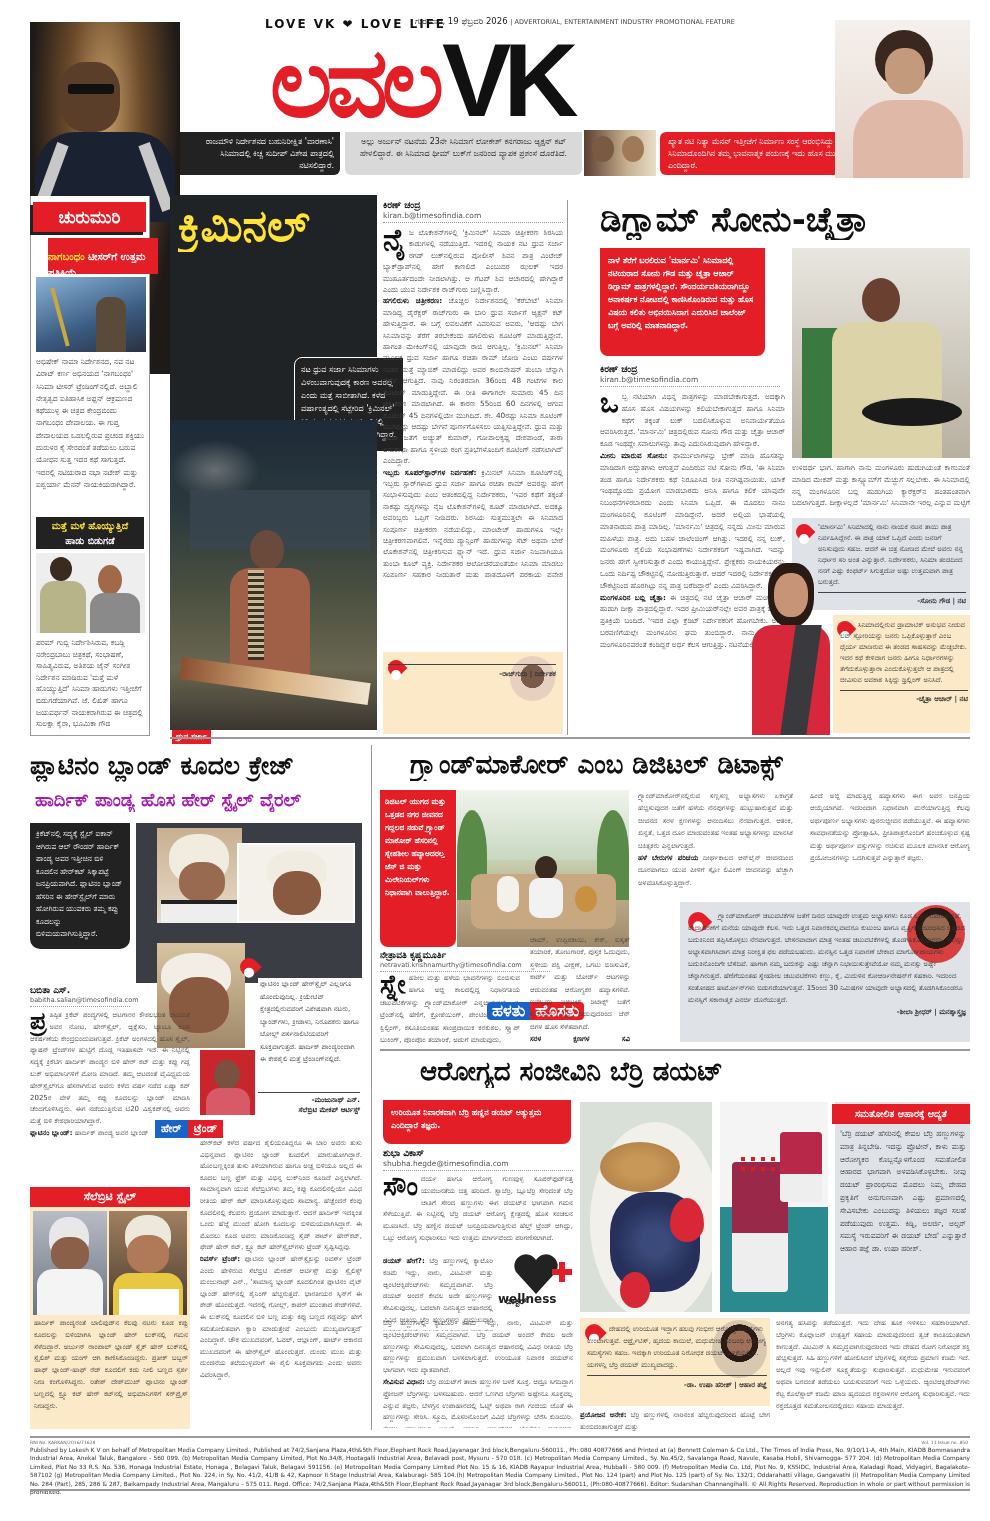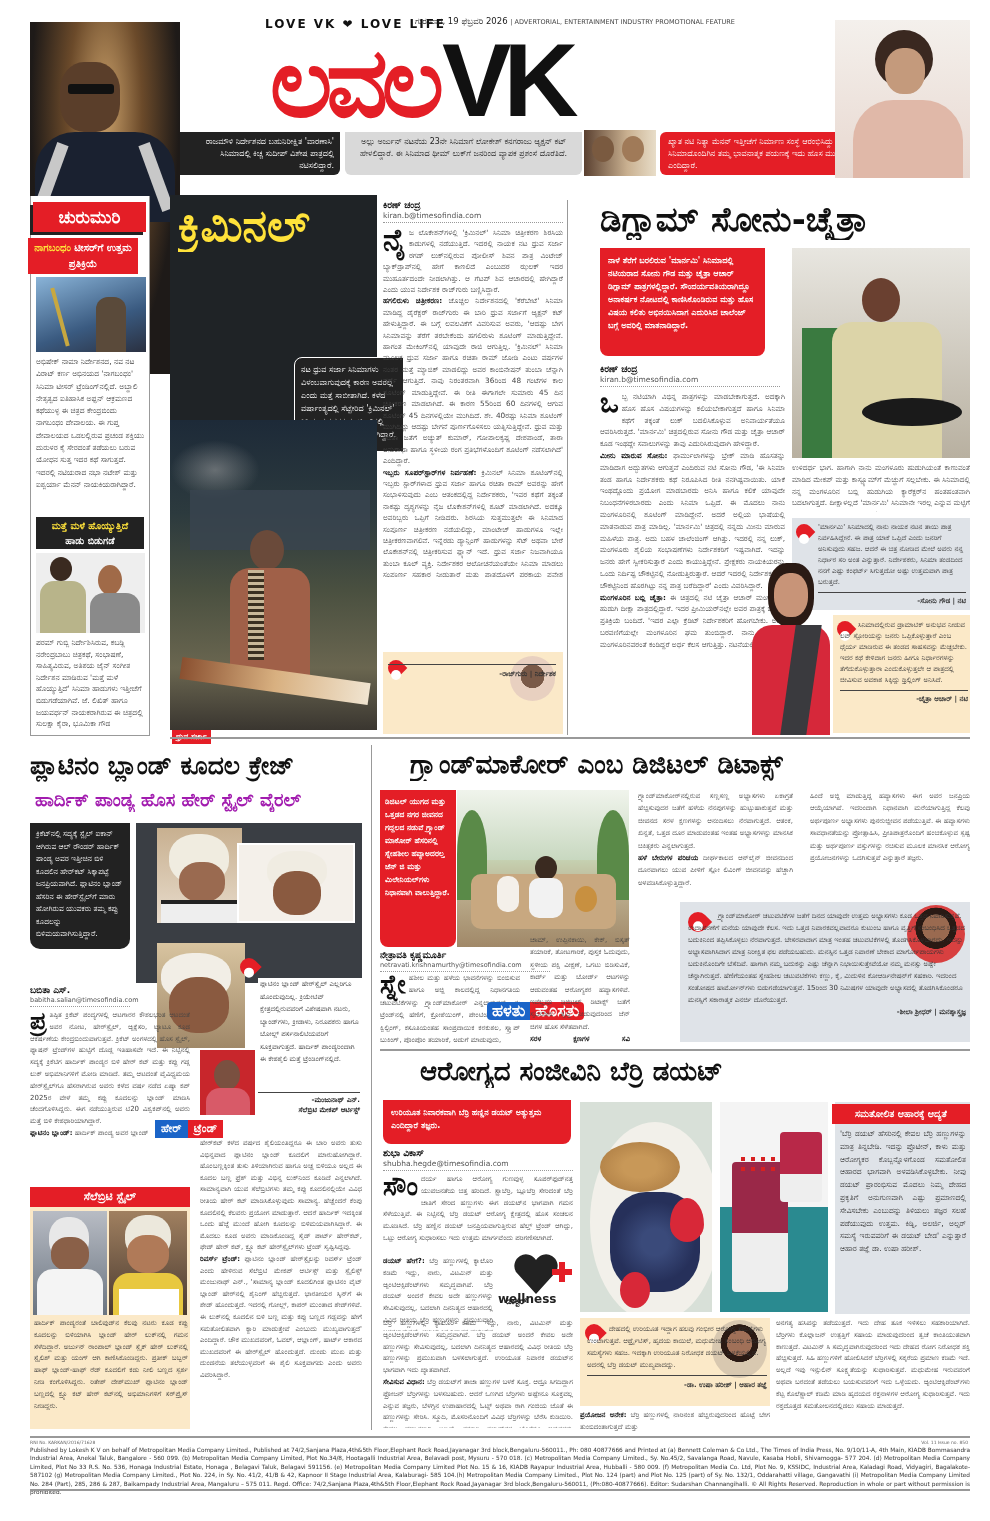--- a/index.html
+++ b/index.html
@@ -54,21 +54,21 @@
 <div class="photo" style="left:835px;top:20px;width:135px;height:158px;background:linear-gradient(180deg,#f4f0ec,#e8d8d0)">
   <div style="position:absolute;left:40px;top:10px;width:58px;height:58px;border-radius:50%;background:#3a2820"></div>
   <div style="position:absolute;left:50px;top:28px;width:40px;height:46px;border-radius:45%;background:#c49a7c"></div>
   <div style="position:absolute;left:18px;top:80px;width:110px;height:78px;border-radius:40px 40px 0 0;background:#e0b8a8"></div>
 </div>
 
 <div class="abs" style="left:30px;top:196px;width:120px;height:540px;border:1px solid #999;border-top:none;background:#fff"></div>
 <div class="abs" style="left:33px;top:202px;width:113px;height:30px;background:#e41e26;color:#fff;font-size:17px;font-weight:bold;text-align:center;line-height:30px;box-shadow:-3px 3px 0 #222">
   <span>ಚುರುಮುರಿ</span>
 </div>
-<div class="abs" style="left:28px;top:238px;width:110px;height:36px;background:#e41e26;color:#fff;font-size:10px;font-weight:bold;line-height:16px;text-align:center;padding-top:2px">
+<div class="abs" style="left:48px;top:238px;width:110px;height:36px;background:#e41e26;color:#fff;font-size:10px;font-weight:bold;line-height:16px;text-align:left;padding-top:11px">
   <span style="color:#ffe23a">ನಾಗಬಂಧಂ</span><span> ಟೀಸರ್‌ಗೆ ಉತ್ತಮ ಪ್ರತಿಕ್ರಿಯೆ</span>
 </div>
 <div class="photo" style="left:36px;top:277px;width:110px;height:75px;background:linear-gradient(160deg,#8ab4d8,#3a5a80 60%,#2a3040)">
   <div style="position:absolute;left:60px;top:20px;width:30px;height:55px;background:#5a4a3a;border-radius:12px 12px 0 0"></div>
   <div style="position:absolute;left:22px;top:10px;width:4px;height:60px;background:#c8a840;transform:rotate(-15deg)"></div>
 </div>
 <div class="abs txt" style="left:36px;top:356px;width:110px;height:170px;font-size:7.5px;line-height:12.3px;text-align:left">ಅಭಿಷೇಕ್ ನಾಮಾ ನಿರ್ದೇಶನದ, ನವ ನಟ ವಿರಾಟ್ ಕರ್ಣ ಅಭಿನಯದ 'ನಾಗಬಂಧಂ' ಸಿನಿಮಾ ಟೀಸರ್ ಟ್ರೆಂಡಿಂಗ್‌ನಲ್ಲಿದೆ. ಅಬ್ದಾಲಿ ನೇತೃತ್ವದ ಐತಿಹಾಸಿಕ ಅಫ್ಘನ್ ಆಕ್ರಮಣದ ಕಥೆಯುಳ್ಳ ಈ ಚಿತ್ರದ ಕೇಂದ್ರಬಿಂದು ನಾಗಬಂಧಂ ದೇವಾಲಯ. ಈ ಗುಪ್ತ ದೇವಾಲಯದ ಒಡಲಲ್ಲಿರುವ ಪ್ರಚಂಡ ಶಕ್ತಿಯು ದುರುಳರ ಕೈ ಸೇರದಂತೆ ತಡೆಯಲು ಬರುವ ಯೋಧನ ಸುತ್ತ ಇದರ ಕಥೆ ಸಾಗುತ್ತದೆ. ಇದರಲ್ಲಿ ನಟಿಯರಾದ ನಭಾ ನಟೇಶ್ ಮತ್ತು ಐಶ್ವರ್ಯಾ ಮೆನನ್ ನಾಯಕಿಯರಾಗಿದ್ದಾರೆ.</div>
 <div class="abs" style="left:36px;top:517px;width:108px;height:32px;background:#222;font-size:9.5px;font-weight:bold;line-height:15px;text-align:center;padding-top:1px">
   <div style="color:#ffe23a">ಮತ್ತೆ ಮಳೆ ಹೊಯ್ಯುತ್ತಿದೆ</div>
   <div style="color:#fff">ಹಾಡು ಬಿಡುಗಡೆ</div>
@@ -309,21 +309,21 @@
   <div style="position:absolute;left:18px;top:52px;width:42px;height:18px;background:radial-gradient(circle,#d82020 30%,transparent 31%) 0 0/10px 10px"></div>
 </div>
 <div class="abs" style="left:835px;top:1102px;width:135px;height:212px;background:#dfe3e8"></div>
 <div class="abs" style="left:832px;top:1104px;width:138px;height:20px;background:#e41e26;color:#fff;font-size:9.5px;font-weight:bold;text-align:center;line-height:20px;white-space:nowrap;overflow:hidden">ಸಮತೋಲಿತ ಆಹಾರಕ್ಕೆ ಆದ್ಯತೆ</div>
 <div class="abs txt" style="left:840px;top:1128px;width:126px;height:184px;font-size:7.5px;line-height:12.8px;color:#333">'ಬೆರ್‍ರಿ ಡಯಟ್ ಹೆಸರಿನಲ್ಲಿ ಕೇವಲ ಬೆರ್‍ರಿ ಹಣ್ಣುಗಳನ್ನು ಮಾತ್ರ ತಿನ್ನಬೇಡಿ. ಇದನ್ನು ಪ್ರೊಟೀನ್, ಕಾಳು ಮತ್ತು ಆರೋಗ್ಯಕರ ಕೊಬ್ಬನ್ನೊಳಗೊಂಡ ಸಮತೋಲಿತ ಆಹಾರದ ಭಾಗವಾಗಿ ಅಳವಡಿಸಿಕೊಳ್ಳಬೇಕು. ನೀವು ಡಯಟ್ ಪ್ರಾರಂಭಿಸುವ ಮೊದಲು ನಿಮ್ಮ ದೇಹದ ಪ್ರಕೃತಿಗೆ ಅನುಗುಣವಾಗಿ ಎಷ್ಟು ಪ್ರಮಾಣದಲ್ಲಿ ಸೇವಿಸಬೇಕು ಎಂಬುದನ್ನು ತಿಳಿಯಲು ತಜ್ಞರ ಸಲಹೆ ಪಡೆಯುವುದು ಉತ್ತಮ. ಕಿಡ್ನಿ, ಅಲರ್ಜಿ, ಅಲ್ಸರ್ ಸಮಸ್ಯೆ ಇರುವವರಿಗೆ ಈ ಡಯಟ್ ಬೇಡ' ಎನ್ನುತ್ತಾರೆ ಆಹಾರ ತಜ್ಞೆ ಡಾ. ಉಷಾ ಹರೀಶ್.</div>
 
 <div class="abs" style="left:580px;top:1318px;width:190px;height:88px;background:#fbe9c8"></div>
 <div class="quote-mark" style="left:585px;top:1324px;width:18px;height:18px"></div>
 <div class="photo" style="left:712px;top:1320px;width:55px;height:58px;border-radius:50%;background:radial-gradient(circle at 50% 40%,#a07058 28%,#2a1a14 29%,#2a1a14 42%,#d8c8b0 43%)"></div>
 <div class="abs" style="left:587px;top:1323px;width:180px;font-size:7px;line-height:12px;color:#333;text-indent:22px">
-  <span>ದೇಹದಲ್ಲಿ ಉರಿಯೂತ ಇದ್ದಾಗ ಹಲವು ಗಂಭೀರ ಆರೋಗ್ಯ ಸಮಸ್ಯೆಗಳು ಉಂಟಾಗುತ್ತವೆ. ಆರ್ಥ್ರೈಟಿಸ್, ಹೃದಯ ಕಾಯಿಲೆ, ಮಧುಮೇಹ ಸಂಬಂಧಿ ಆರೋಗ್ಯ ಸಮಸ್ಯೆಗಳು ಸಹಜ. ಇದಕ್ಕಾಗಿ ಉರಿಯೂತ ನಿರೋಧಕ ಡಯಟ್ ಬಳಕೆಯಲ್ಲಿದೆ. ಅದರಲ್ಲಿ ಬೆರ್‍ರಿ ಡಯಟ್ ಮುಖ್ಯವಾದದ್ದು.</span>
+  <span>ದೇಹದಲ್ಲಿ ಉರಿಯೂತ ಇದ್ದಾಗ ಹಲವು ಗಂಭೀರ ಆರೋಗ್ಯ ಸಮಸ್ಯೆಗಳು ಉಂಟಾಗುತ್ತವೆ. ಆರ್ಥ್ರೈಟಿಸ್, ಹೃದಯ ಕಾಯಿಲೆ, ಮಧುಮೇಹ ಸಂಬಂಧಿ ಆರೋಗ್ಯ ಸಮಸ್ಯೆಗಳು ಸಹಜ. ಇದಕ್ಕಾಗಿ ಉರಿಯೂತ ನಿರೋಧಕ ಡಯಟ್ ಬಳಕೆಯಲ್ಲಿದೆ. ಯಗಳನ್ಲಿ ಬೆರ್‍ರಿ ಡಯಟ್ ಮುಖ್ಯವಾದದ್ದು.</span>
   <div class="qsig" style="text-indent:0;font-size:7px">-ಡಾ. ಉಷಾ ಹರೀಶ್ | ಆಹಾರ ತಜ್ಞೆ</div>
 </div>
 <div class="abs txt" style="left:580px;top:1410px;width:190px;height:24px;font-size:7px;line-height:11.8px">
   <b>ಪ್ರಯೋಜನ ಅನೇಕ:</b> <span>ಬೆರ್‍ರಿ ಹಣ್ಣುಗಳಲ್ಲಿ ನಾರಿನಂಶ ಹೆಚ್ಚಿರುವುದರಿಂದ ಹೊಟ್ಟೆ ಬೇಗ ತುಂಬಿದಂತಾಗುತ್ತದೆ ಮತ್ತು</span>
 </div>
 <div class="abs txt" style="left:776px;top:1318px;width:194px;height:112px;font-size:7px;line-height:11.8px">ಅನಗತ್ಯ ಹಸಿವನ್ನು ತಡೆಯುತ್ತದೆ. ಇದು ದೇಹ ತೂಕ ಇಳಿಸಲು ಸಹಕಾರಿಯಾಗಿದೆ. ಬೆರ್‍ರಿಗಳು ಕೊಲ್ಲಾಜನ್ ಉತ್ಪತ್ತಿಗೆ ಸಹಾಯ ಮಾಡುವುದರಿಂದ ತ್ವಚೆ ಕಾಂತಿಯುತವಾಗಿ ಕಾಣುತ್ತದೆ. ವಿಟಮಿನ್ ಸಿ ಸಮೃದ್ಧವಾಗಿರುವುದರಿಂದ ಇದು ದೇಹದ ರೋಗ ನಿರೋಧಕ ಶಕ್ತಿ ಹೆಚ್ಚಿಸುತ್ತದೆ. ಸಿಹಿ ಹಣ್ಣುಗಳಿಗೆ ಹೋಲಿಸಿದರೆ ಬೆರ್‍ರಿಗಳಲ್ಲಿ ಸಕ್ಕರೆಯ ಪ್ರಮಾಣ ಕಡಿಮೆ ಇದೆ. ಅಲ್ಲದೆ ಇವು ಇನ್ಸುಲಿನ್ ಸೂಕ್ಷ್ಮತೆಯನ್ನು ಸುಧಾರಿಸುತ್ತವೆ. ಮಧುಮೇಹ ಇರುವವರಿಗೆ ಅಥವಾ ಬರದಂತೆ ತಡೆಯಲು ಬಯಸುವವರಿಗೆ ಇದು ಒಳ್ಳೆಯದು. ಆ್ಯಂಟಿಆಕ್ಸಿಡೆಂಟ್‌ಗಳು ಕೆಟ್ಟ ಕೊಲೆಸ್ಟ್ರಾಲ್ ಕಡಿಮೆ ಮಾಡಿ ಹೃದಯದ ರಕ್ತನಾಳಗಳ ಆರೋಗ್ಯ ಸುಧಾರಿಸುತ್ತವೆ. ಇದು ರಕ್ತದೊತ್ತಡ ಸಮತೋಲನದಲ್ಲಿಡಲು ಸಹಾಯ ಮಾಡುತ್ತದೆ.</div>
 
 <div class="rule" style="left:30px;top:1436px;width:940px;height:2px"></div>
 <div class="abs" style="left:30px;top:1440px;font-size:4.5px;color:#666">RNI No. KARKAN/2016/71628</div>
 <div class="abs" style="right:22px;top:1440px;font-size:4.5px;color:#666">Vol. 11 Issue no. 850</div>

